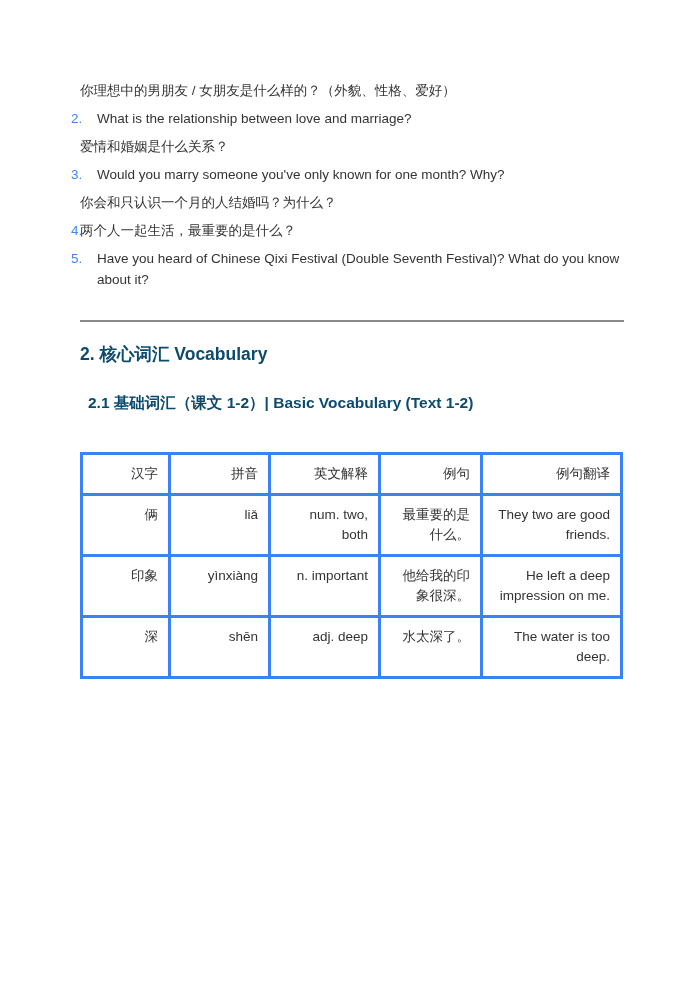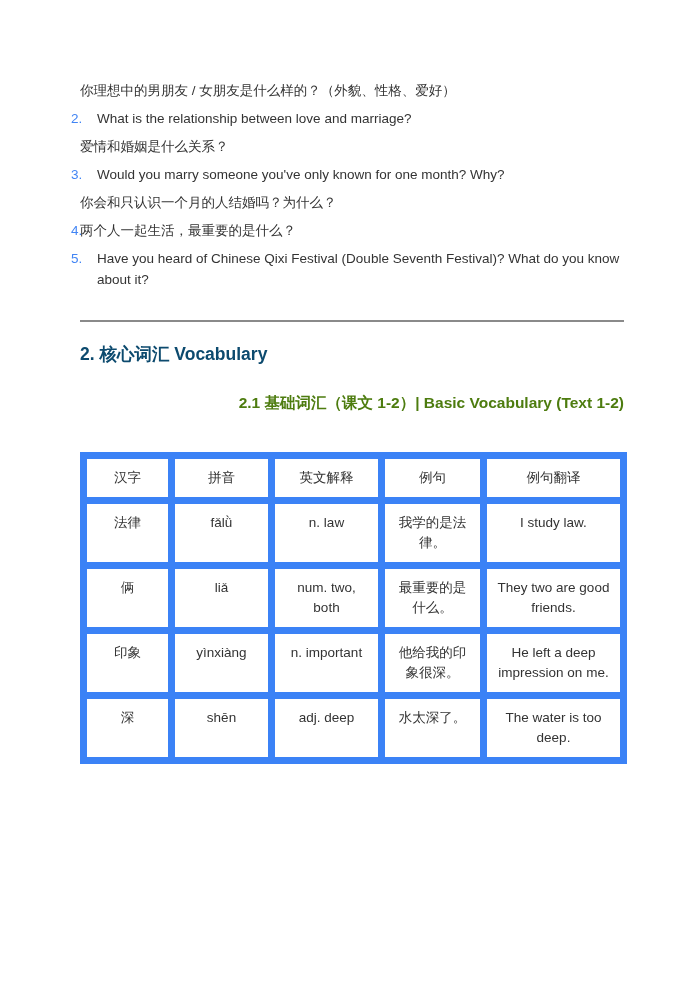--- a/index.html
+++ b/index.html
@@ -40,38 +40,37 @@
     font-size: 17.5px;
     line-height: 24px;
     font-weight: bold;
     color: #0c4a6e;
     margin: 20px 0 0 0;
   }
   .h-subsection {
     font-size: 15.5px;
     line-height: 22px;
     font-weight: bold;
-    color: #4d7c0f;
+    color: #0c4a6e;
     margin: 26px 0 0 8px;
-    text-align: right;
   }
   
   table.vocab {
     margin-top: 38px;
     border-collapse: collapse;
     table-layout: fixed;
     width: 540px;
     font-size: 13.5px;
     line-height: 20px;
     color: #333333;
   }
   table.vocab th, table.vocab td {
-    border: 7px solid #3b82f6;
+    border: 3px solid #3b82f6;
     padding: 9px 10px;
-    text-align: center;
+    text-align: right;
     vertical-align: top;
     font-weight: normal;
     overflow-wrap: break-word;
   }
 </style>
 </head>
 <body>
 
 <div class="page">
 
@@ -118,27 +117,20 @@
       <tr>
         <th>汉字</th>
         <th>拼音</th>
         <th>英文解释</th>
         <th>例句</th>
         <th>例句翻译</th>
       </tr>
     </thead>
     <tbody>
       <tr>
-        <td>法律</td>
-        <td>fǎlǜ</td>
-        <td>n. law</td>
-        <td>我学的是法律。</td>
-        <td>I study law.</td>
-      </tr>
-      <tr>
         <td>俩</td>
         <td>liǎ</td>
         <td>num. two, both</td>
         <td>最重要的是什么。</td>
         <td>They two are good friends.</td>
       </tr>
       <tr>
         <td>印象</td>
         <td>yìnxiàng</td>
         <td>n. important</td>

